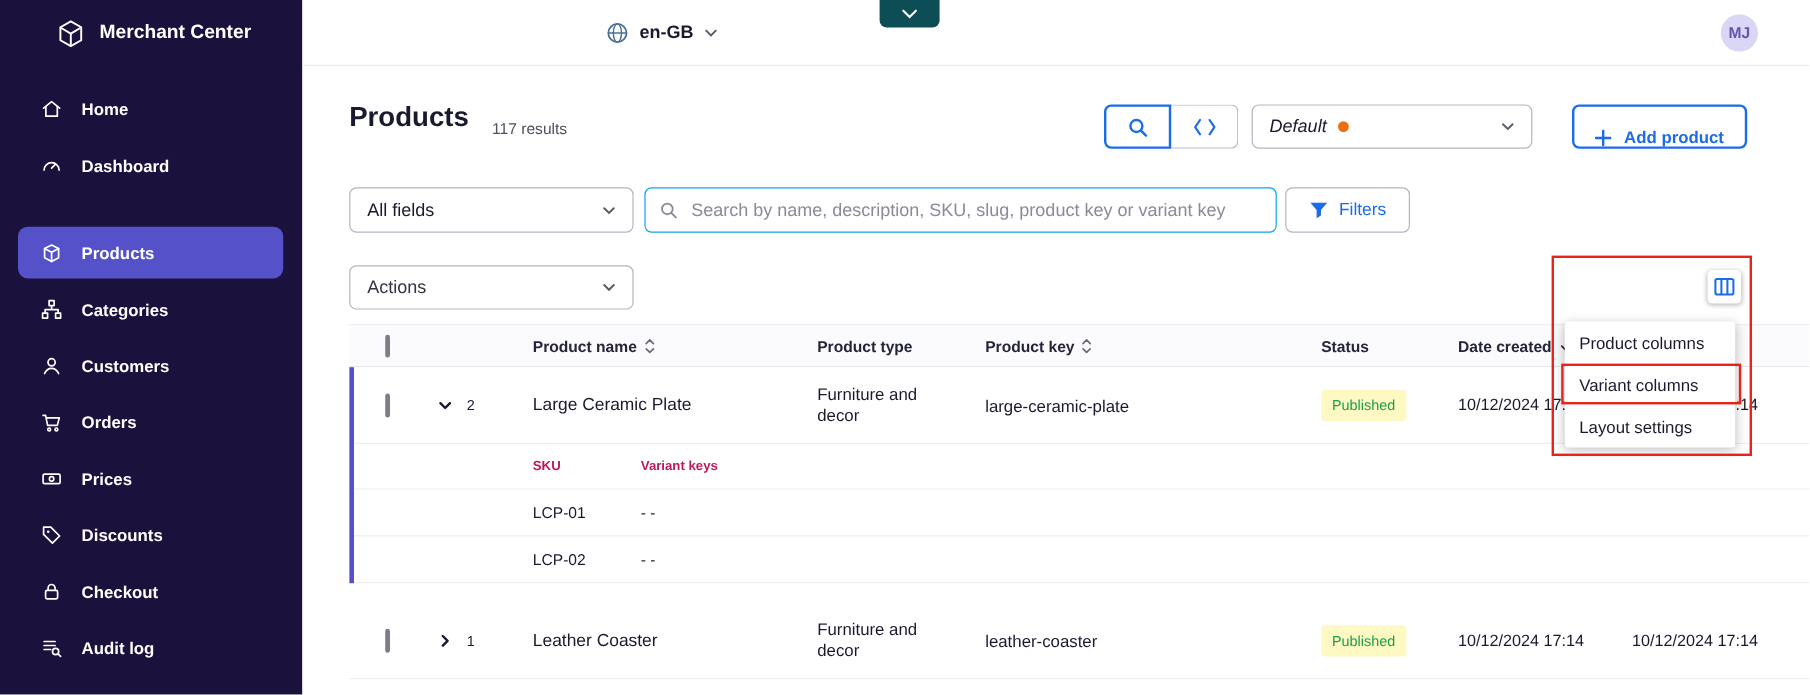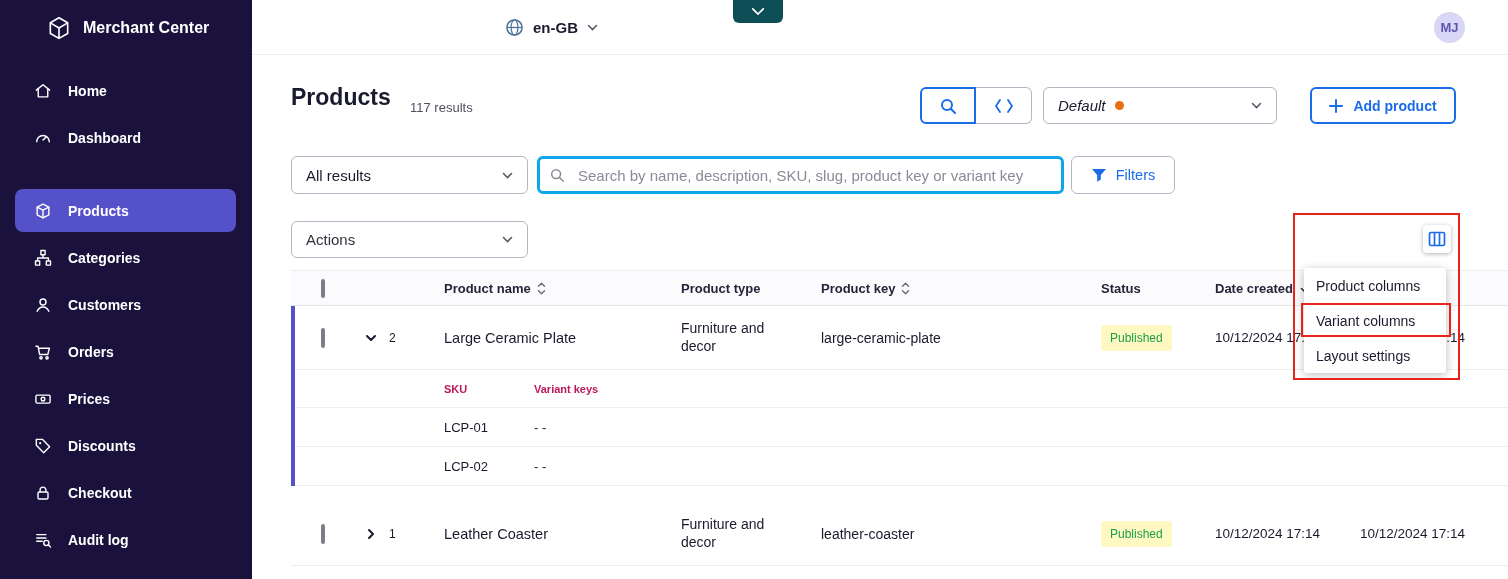--- a/index.html
+++ b/index.html
@@ -35,25 +35,25 @@
   .seg { width:56px; height:37px; background:#fff; display:flex; align-items:center; justify-content:center; cursor:pointer; }
   .seg.search { border:2px solid #1a6ce8; border-radius:6px 0 0 6px; z-index:1; }
   .seg.code { border:1px solid #b5b5c4; border-left:none; border-radius:0 6px 6px 0; }
 
   .select { background:#fff; border:1px solid #b5b5c4; border-radius:6px; display:flex; align-items:center; cursor:pointer; }
   .view-sel { position:absolute; left:791px; top:32px; width:234px; height:37px; padding:0 14px; font-size:15px; color:#1a1a2e; }
   .view-sel .lbl { font-style:italic; }
   .dot { width:9px; height:9px; border-radius:50%; background:#eb6e13; margin-left:9px; }
   .sel-caret { margin-left:auto; display:flex; }
 
-  .add-btn { position:absolute; left:1058px; top:32px; width:146px; height:37px; border:2px solid #1a6ce8; border-radius:6px; background:#fff; color:#1a6ce8; font-size:14px; font-weight:bold; display:flex; align-items:center; justify-content:center; gap:10px; cursor:pointer; }
+  .add-btn { position:absolute; left:1058px; top:32px; width:146px; height:37px; border:2px solid #1a6ce8; border-radius:6px; background:#fff; color:#1a6ce8; font-size:14px; font-weight:bold; display:flex; align-items:flex-end; justify-content:center; gap:10px; cursor:pointer; }
 
   .field-sel { position:absolute; left:39px; top:101px; width:237px; height:38px; padding:0 14px; font-size:15px; color:#1a1a2e; }
   .search-box { position:absolute; left:285px; top:101px; width:527px; height:38px; }
-  .search-box input { width:100%; height:100%; border:3px solid #0ea5e9; border-radius:6px; padding:0 12px 0 38px; font-size:15px; color:#1a1a2e; font-family:inherit; outline:none; }
+  .search-box input { width:100%; height:100%; border:1px solid #0ea5e9; border-radius:6px; padding:0 12px 0 38px; font-size:15px; color:#1a1a2e; font-family:inherit; outline:none; }
   .search-box input::placeholder { color:#8a8a98; }
   .search-box .s-icon { position:absolute; left:12px; top:11px; display:flex; }
   .filters-btn { position:absolute; left:819px; top:101px; width:104px; height:38px; border:1px solid #b5b5c4; border-radius:6px; background:#fff; display:flex; align-items:center; justify-content:center; gap:9px; color:#1a6ce8; font-size:14.5px; cursor:pointer; }
   .actions-sel { position:absolute; left:39px; top:166px; width:237px; height:37px; padding:0 14px; font-size:15px; color:#33333f; }
 
   
   .table { position:absolute; left:39px; top:215px; width:1252px; height:309px; border-right:1px solid #e8e8ec; overflow:hidden; font-size:14px; color:#1a1a2e; }
   .grid { display:grid; grid-template-columns:62px 78px 250px 140px 280px 114px 145px 1fr; align-items:center; }
   .thead { height:36px; background:#fbfbfd; border-top:1px solid #eeeef2; border-bottom:1px solid #e6e6ea; font-size:13px; font-weight:bold; color:#24243a; }
   .th { display:flex; align-items:center; gap:6px; cursor:pointer; }
@@ -265,21 +265,21 @@
     <button class="add-btn">
       <span style="display:flex;">
           <svg width="14" height="14" viewBox="0 0 14 14" fill="none">
             <path d="M7 1v12M1 7h12" stroke="#1a6ce8" stroke-width="2" stroke-linecap="round"></path>
           </svg>
         </span>
       <span>Add product</span>
     </button>
 
     <div class="select field-sel">
-      <span>All results</span>
+      <span>All fields</span>
       <span class="sel-caret">
           <svg width="11" height="7" viewBox="0 0 11 7" fill="none">
             <path d="M1.5 1.5 5.5 5.5 9.5 1.5" stroke="#5a5a68" stroke-width="1.6" stroke-linecap="round"></path>
           </svg>
         </span>
     </div>
 
     <div class="search-box">
       <span class="s-icon">
           <svg width="16" height="16" viewBox="0 0 18 18" fill="none">

